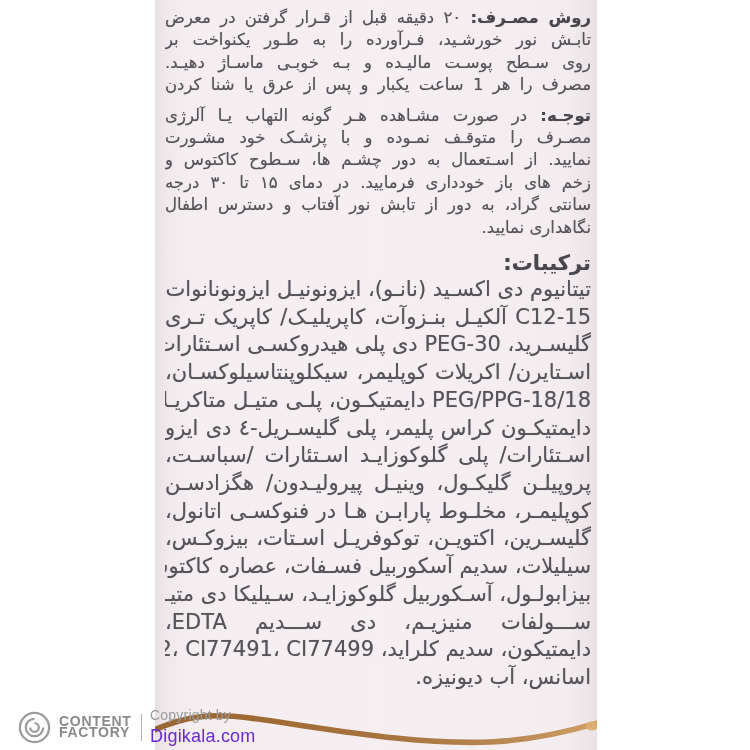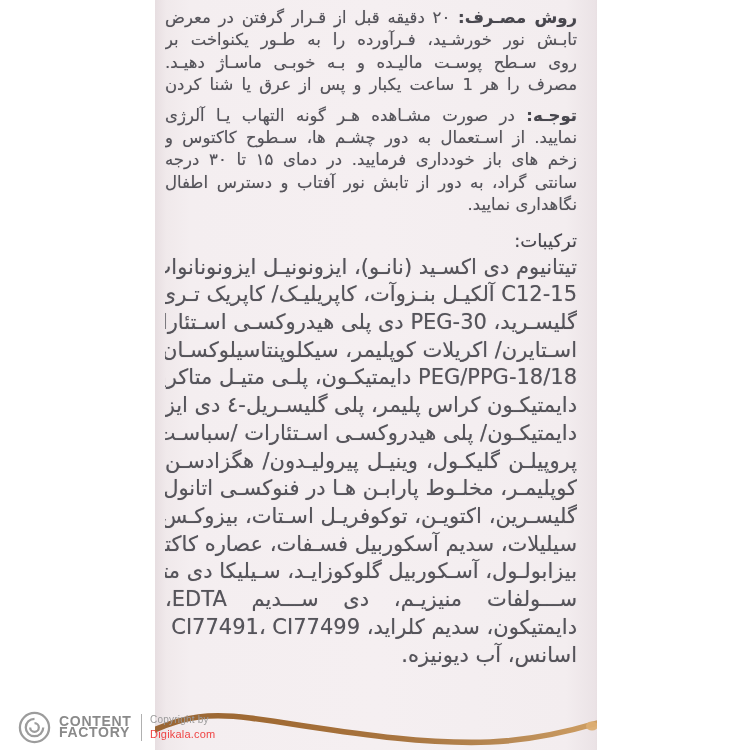--- a/index.html
+++ b/index.html
@@ -12,91 +12,92 @@
   .photo{
     position:relative;width:750px;height:750px;background:#ffffff;overflow:hidden;
   }
   
   .label{
     position:absolute;left:155px;top:0;width:442px;height:750px;
     background:linear-gradient(90deg,#e7dee1 0%,#f0e9eb 2.5%,#f4eef0 8%,#f5eff1 50%,#f3edef 93%,#ebe3e6 99.5%,#e9e0e3 100%);
     overflow:hidden;
   }
   .textcol{
-    position:absolute;top:0;left:10px;right:20px;
+    position:absolute;top:0;left:10px;right:6px;
     direction:rtl;
     color:#55545a;
     text-shadow:0 0 0.7px rgba(88,84,94,0.55);
   }
   .line{
     white-space:nowrap;overflow:hidden;
     text-align:justify;text-align-last:justify;
   }
   .line.end{text-align:right;text-align-last:right;}
   .b{font-weight:bold;color:#48474e;}
   .p1{margin-top:7px;font-size:16.5px;line-height:22.4px;}
   .ing-head{
-    margin-top:11px;font-weight:normal;color:#48474e;
-    font-size:18px;line-height:26px;text-align:right;text-align-last:right;
+    margin-top:11px;font-weight:bold;color:#48474e;
+    font-size:21px;line-height:26px;text-align:right;text-align-last:right;
   }
   .p3{font-size:21px;line-height:27.7px;}
   
   .goldwave{position:absolute;left:0;top:698px;width:442px;height:52px;}
   
   .watermark{
     position:absolute;left:16px;top:705px;height:44px;
     display:flex;align-items:center;
     color:#8f8f8f;
     font-family:"Liberation Sans",sans-serif;
   }
   .logo-mark{width:37px;height:37px;flex:0 0 auto;}
   .brand{
     margin-left:6px;
     font-weight:bold;font-size:14px;line-height:11px;letter-spacing:0.7px;
     color:#8a8a8a;
   }
   .wm-divider{width:1.5px;height:27px;background:#b0b0b0;margin:0 8px 0 9px;}
   .cpy{display:flex;flex-direction:column;justify-content:center;}
-  .cpy-small{font-size:10px;color:#9b9b9b;letter-spacing:0.2px;}
-  .cpy-site{font-size:11px;color:#ef4444;margin-top:3px;letter-spacing:0.2px;}
+  .cpy-small{font-size:14px;color:#9b9b9b;letter-spacing:0.2px;}
+  .cpy-site{font-size:18px;color:#6d28d9;margin-top:3px;letter-spacing:0.2px;}
 </style>
 </head>
 <body>
 
 <div class="photo">
 
   <div class="label">
 
     <div class="textcol">
 
       <div class="p1">
         <div class="line"><span class="b">روش مصـرف:</span><span> ۲۰ دقیقه قبل از قـرار گرفتن در معرض</span></div>
         <div class="line">تابـش نور خورشـید، فـرآورده را به طـور یکنواخت بر</div>
         <div class="line">روی سـطح پوسـت مالیـده و بـه خوبـی ماسـاژ دهیـد.</div>
         <div class="line">مصرف را هر 1 ساعت یکبار و پس از عرق یا شنا کردن</div>
       </div>
 
       <div class="p1" style="margin-top:8px;">
         <div class="line"><span class="b">توجـه:</span><span> در صورت مشـاهده هـر گونه التهاب یـا آلرژی</span></div>
+        <div class="line">مصـرف را متوقـف نمـوده و با پزشـک خود مشـورت</div>
         <div class="line">نمایید. از اسـتعمال به دور چشـم ها، سـطوح کاکتوس و</div>
         <div class="line">زخم های باز خودداری فرمایید. در دمای ۱۵ تا ۳۰ درجه</div>
         <div class="line">سانتی گراد، به دور از تابش نور آفتاب و دسترس اطفال</div>
         <div class="line end">نگاهداری نمایید.</div>
       </div>
 
       <div class="ing-head">ترکیبات:</div>
 
       <div class="p3">
         <div class="line">تیتانیوم دی اکسـید (نانـو)، ایزونونیـل ایزونونانوات،</div>
         <div class="line">C12-15 آلکیـل بنـزوآت، کاپریلیـک/ کاپریک تـری</div>
         <div class="line">گلیسـرید، PEG-30 دی پلی هیدروکسـی اسـتئارات،</div>
         <div class="line">اسـتایرن/ اکریلات کوپلیمر، سیکلوپنتاسیلوکسـان،</div>
         <div class="line">PEG/PPG-18/18 دایمتیکـون، پلـی متیـل متاکریـلات،</div>
         <div class="line">دایمتیکـون کراس پلیمر، پلی گلیسـریل-٤ دی ایزو</div>
-        <div class="line">دایمتیکـون/ پلی هیدروکسـی اسـتئارات /سباسـت،</div>
+        <div class="line">اسـتئارات/ پلی گلوکوزایـد اسـتئارات /سباسـت،</div>
         <div class="line">پروپیلـن گلیکـول، وینیـل پیرولیـدون/ هگزادسـن</div>
         <div class="line">کوپلیمـر، مخلـوط پارابـن هـا در فنوکسـی اتانول،</div>
         <div class="line">گلیسـرین، اکتویـن، توکوفریـل اسـتات، بیزوکـس،</div>
         <div class="line">سیلیلات، سدیم آسکوربیل فسـفات، عصاره کاکتوس،</div>
         <div class="line">بیزابولـول، آسـکوربیل گلوکوزایـد، سـیلیکا دی متیـل</div>
         <div class="line">ســـولفات منیزیـم، دی ســـدیم EDTA،</div>
         <div class="line">دایمتیکون، سدیم کلراید، CI77492، CI77491، CI77499،</div>
         <div class="line end">اسانس، آب دیونیزه.</div>
       </div>
 

